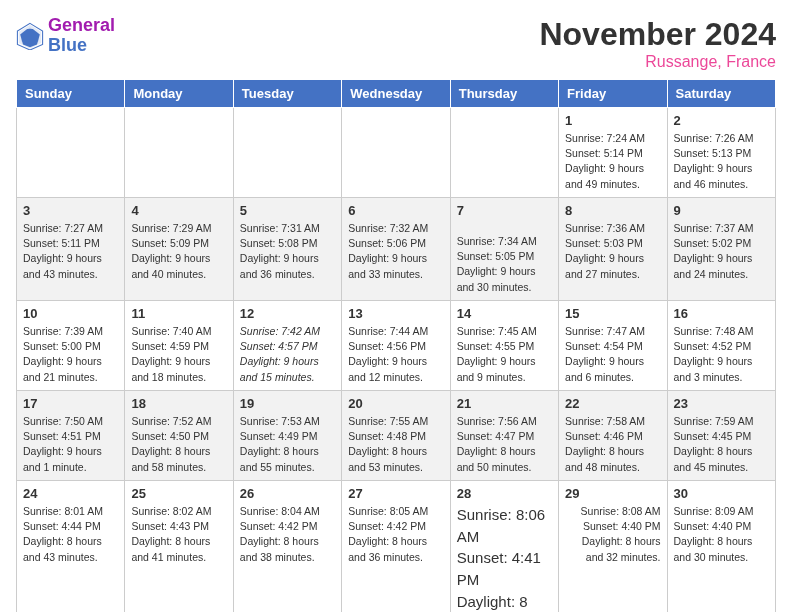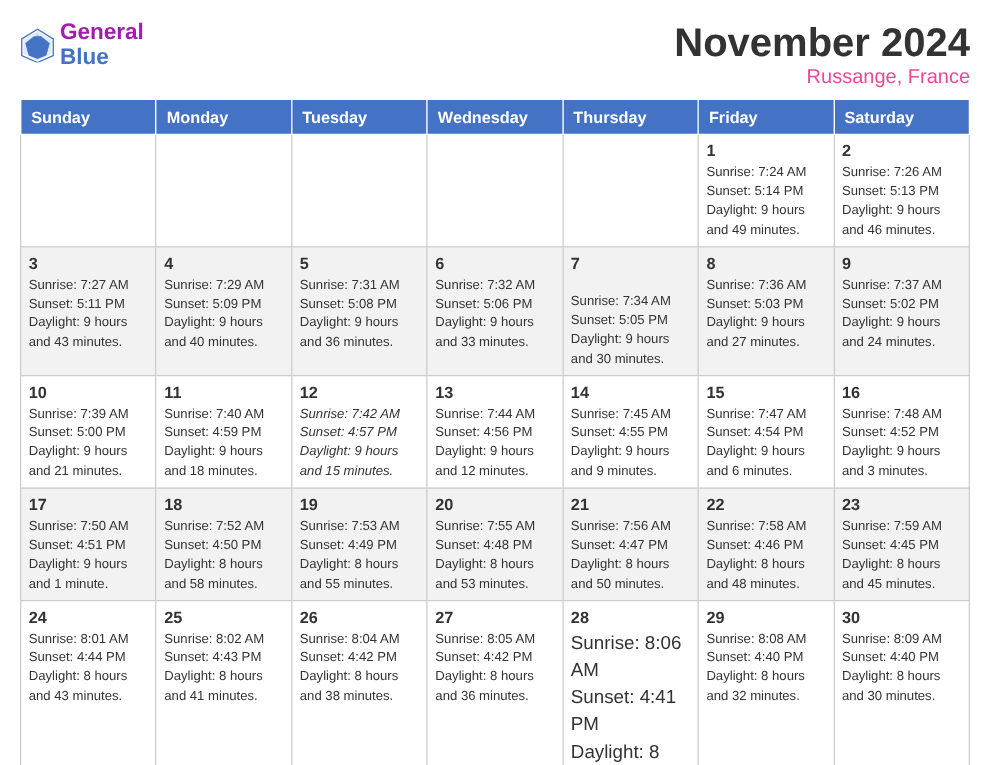--- a/index.html
+++ b/index.html
@@ -234,21 +234,21 @@
         <td>
           <span class="day-number">27</span>
           <div class="day-info" style="font-size: 10.5px; line-height: 1.45;">Sunrise: 8:05 AM<br>Sunset: 4:42 PM<br>Daylight: 8 hours<br>and 36 minutes.</div>
         </td>
         <td>
           <span class="day-number">28</span>
           <div class="day-info" style="font-size: 15px; line-height: 1.45;">Sunrise: 8:06 AM<br>Sunset: 4:41 PM<br>Daylight: 8 hours<br>and 34 minutes.</div>
         </td>
         <td>
           <span class="day-number">29</span>
-          <div class="day-info" style="font-size: 10.5px; line-height: 1.45;">Sunrise: 8:08 AM<br>Sunset: 4:40 PM<br>Daylight: 8 hours<br>and 32 minutes.</div>
+          <div class="day-info" style="font-size: 10.5px; line-height: 1.45; text-align: right;">Sunrise: 8:08 AM<br>Sunset: 4:40 PM<br>Daylight: 8 hours<br>and 32 minutes.</div>
         </td>
         <td>
           <span class="day-number">30</span>
           <div class="day-info" style="font-size: 10.5px; line-height: 1.45;">Sunrise: 8:09 AM<br>Sunset: 4:40 PM<br>Daylight: 8 hours<br>and 30 minutes.</div>
         </td>
       </tr>
     </tbody>
 </table>
 
 </body></html>

